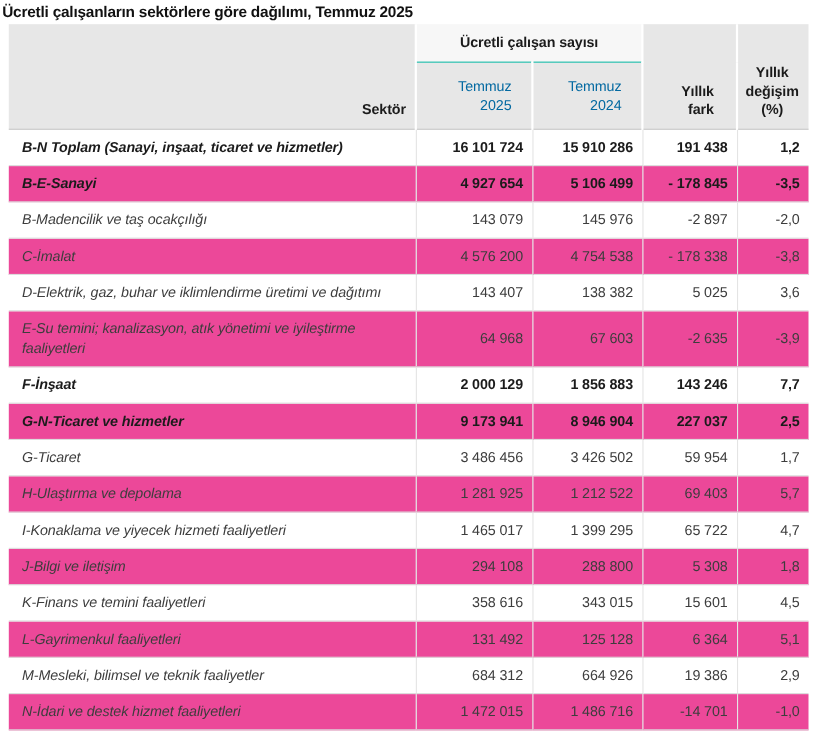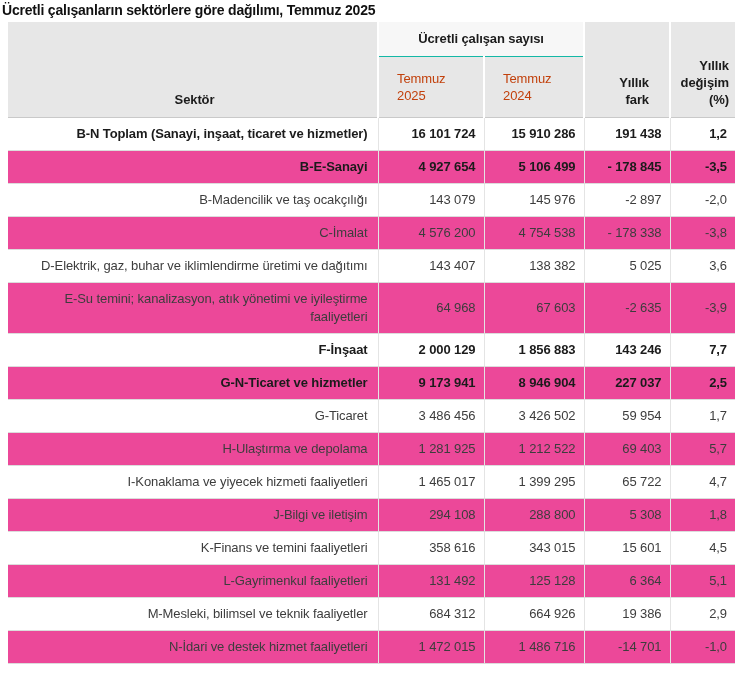--- a/index.html
+++ b/index.html
@@ -31,67 +31,67 @@
   thead th {
     background: #e7e7e7;
     font-weight: 700;
     color: #1b1b1b;
     border-left: 2px solid #ffffff;
     border-bottom: 1px solid #c9c9c9;
     vertical-align: bottom;
     letter-spacing: -0.1px;
   }
   thead th.h-sector {
-    text-align: center;
+    text-align: right;
     padding: 0 8px 10px 12px;
     border-left: none;
   }
   thead th.h-group {
     background: #f7f7f7;
     text-align: center;
     vertical-align: middle;
     height: 28px;
     padding: 2px 0 4px 0;
     border-bottom: 1px solid #14b8a6;
   }
   thead tr.sub th {
     height: 60px;
     font-weight: 400;
-    color: #c2410c;
-    text-align: left;
+    color: #0369a1;
+    text-align: right;
     vertical-align: middle;
     padding: 0 18px;
     line-height: 17px;
   }
   thead th.h-fark {
     text-align: right;
     padding: 0 20px 9px 24px;
     line-height: 17px;
   }
   thead th.h-degisim {
-    text-align: right;
     padding: 0 6px 9px 4px;
     line-height: 17px;
   }
   
   tbody td {
     border-bottom: 1px solid #dcdcdc;
     padding: 7px 8px;
     text-align: right;
     color: #3d3d3d;
     line-height: 18px;
     vertical-align: middle;
     background: #ffffff;
     letter-spacing: -0.1px;
   }
   tbody td + td { border-left: 1px solid #e4e4e4; }
   tbody td.c-sector {
-    text-align: right;
+    text-align: left;
     padding-left: 12px;
     padding-right: 10px;
+    font-style: italic;
   }
   tbody tr.stripe td { background: #ec4899; }
   tbody tr.bold td { font-weight: 700; color: #1b1b1b; }
 </style>
 </head>
 <body>
 
 <div class="page">
   <div class="title">Ücretli çalışanların sektörlere göre dağılımı, Temmuz 2025</div>
 

